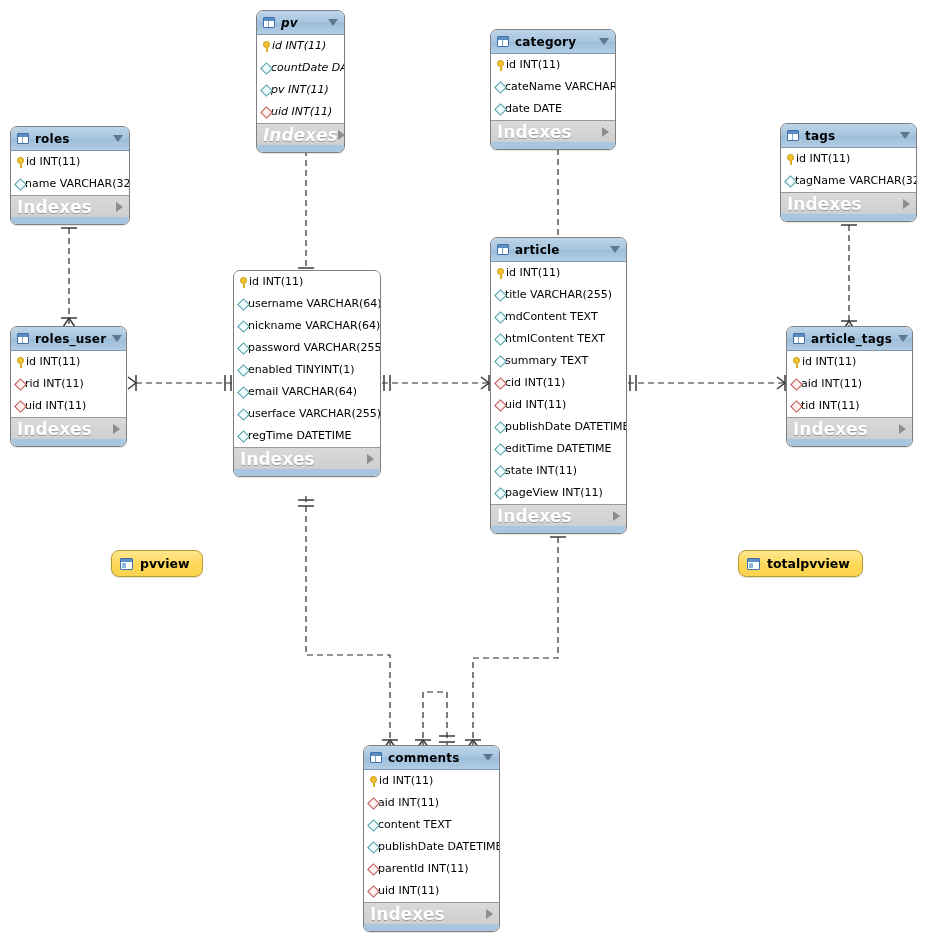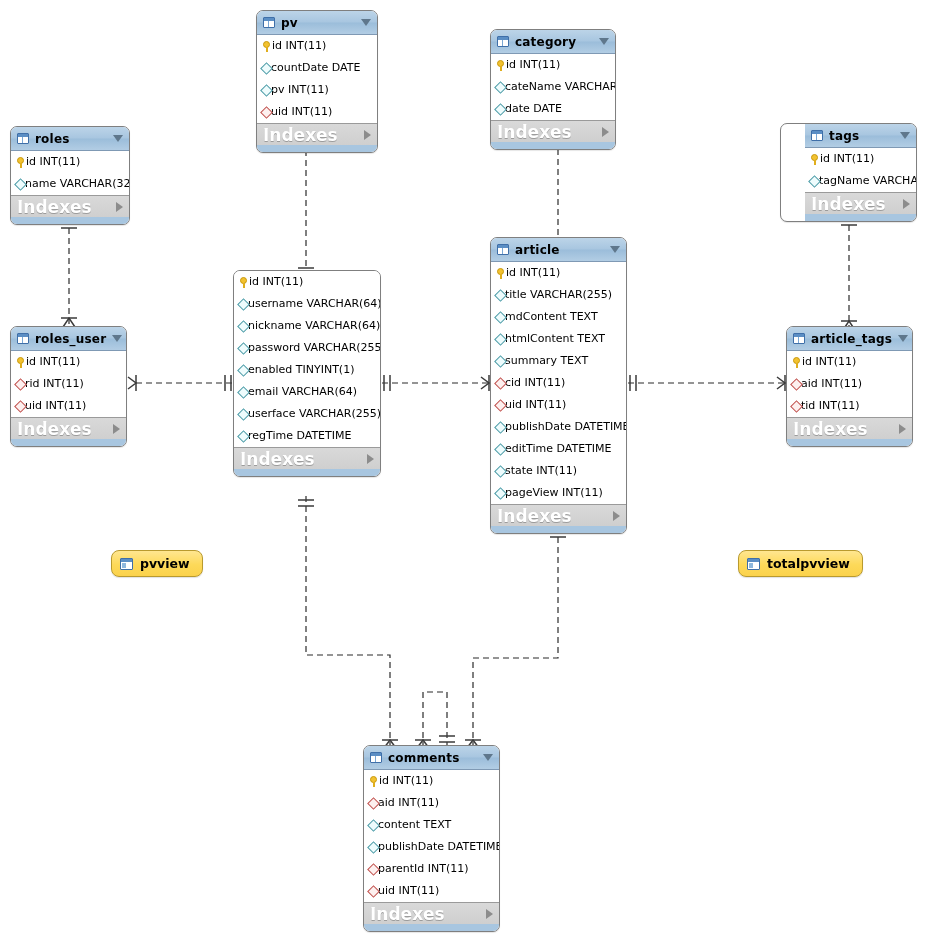--- a/index.html
+++ b/index.html
@@ -189,21 +189,21 @@
       <path d="M467,748 L473,740 L479,748"></path>
 
       <line x1="298" y1="500" x2="314" y2="500"></line>
       <line x1="298" y1="506" x2="314" y2="506"></line>
 
       <line x1="550" y1="531" x2="566" y2="531"></line>
       <line x1="550" y1="537" x2="566" y2="537"></line>
     </g>
   </svg>
 
-  <div class="tbl" style="left:256px;top:10px;width:122px;">
+  <div class="tbl" style="left:256px;top:10px;width:89px;font-style:italic;">
     <div class="hdr">
       <span class="ico-tbl"></span>
       <span class="tname">pv</span>
       <span class="caret"></span>
     </div>
     <div class="cols">
       <div class="col">
           <span class="key"></span>
           <span>id INT(11)</span>
         </div>
@@ -270,21 +270,21 @@
           <span>name VARCHAR(32)</span>
         </div>
     </div>
     <div class="idx">
       <span class="ilbl">Indexes</span>
       <span class="tri"></span>
     </div>
     <div class="foot"></div>
   </div>
 
-  <div class="tbl" style="left:780px;top:123px;width:137px;padding-left:24px;">
+  <div class="tbl" style="left:780px;top:123px;width:137px;">
     <div class="hdr">
       <span class="ico-tbl"></span>
       <span class="tname">tags</span>
       <span class="caret"></span>
     </div>
     <div class="cols">
       <div class="col">
           <span class="key"></span>
           <span>id INT(11)</span>
         </div>

